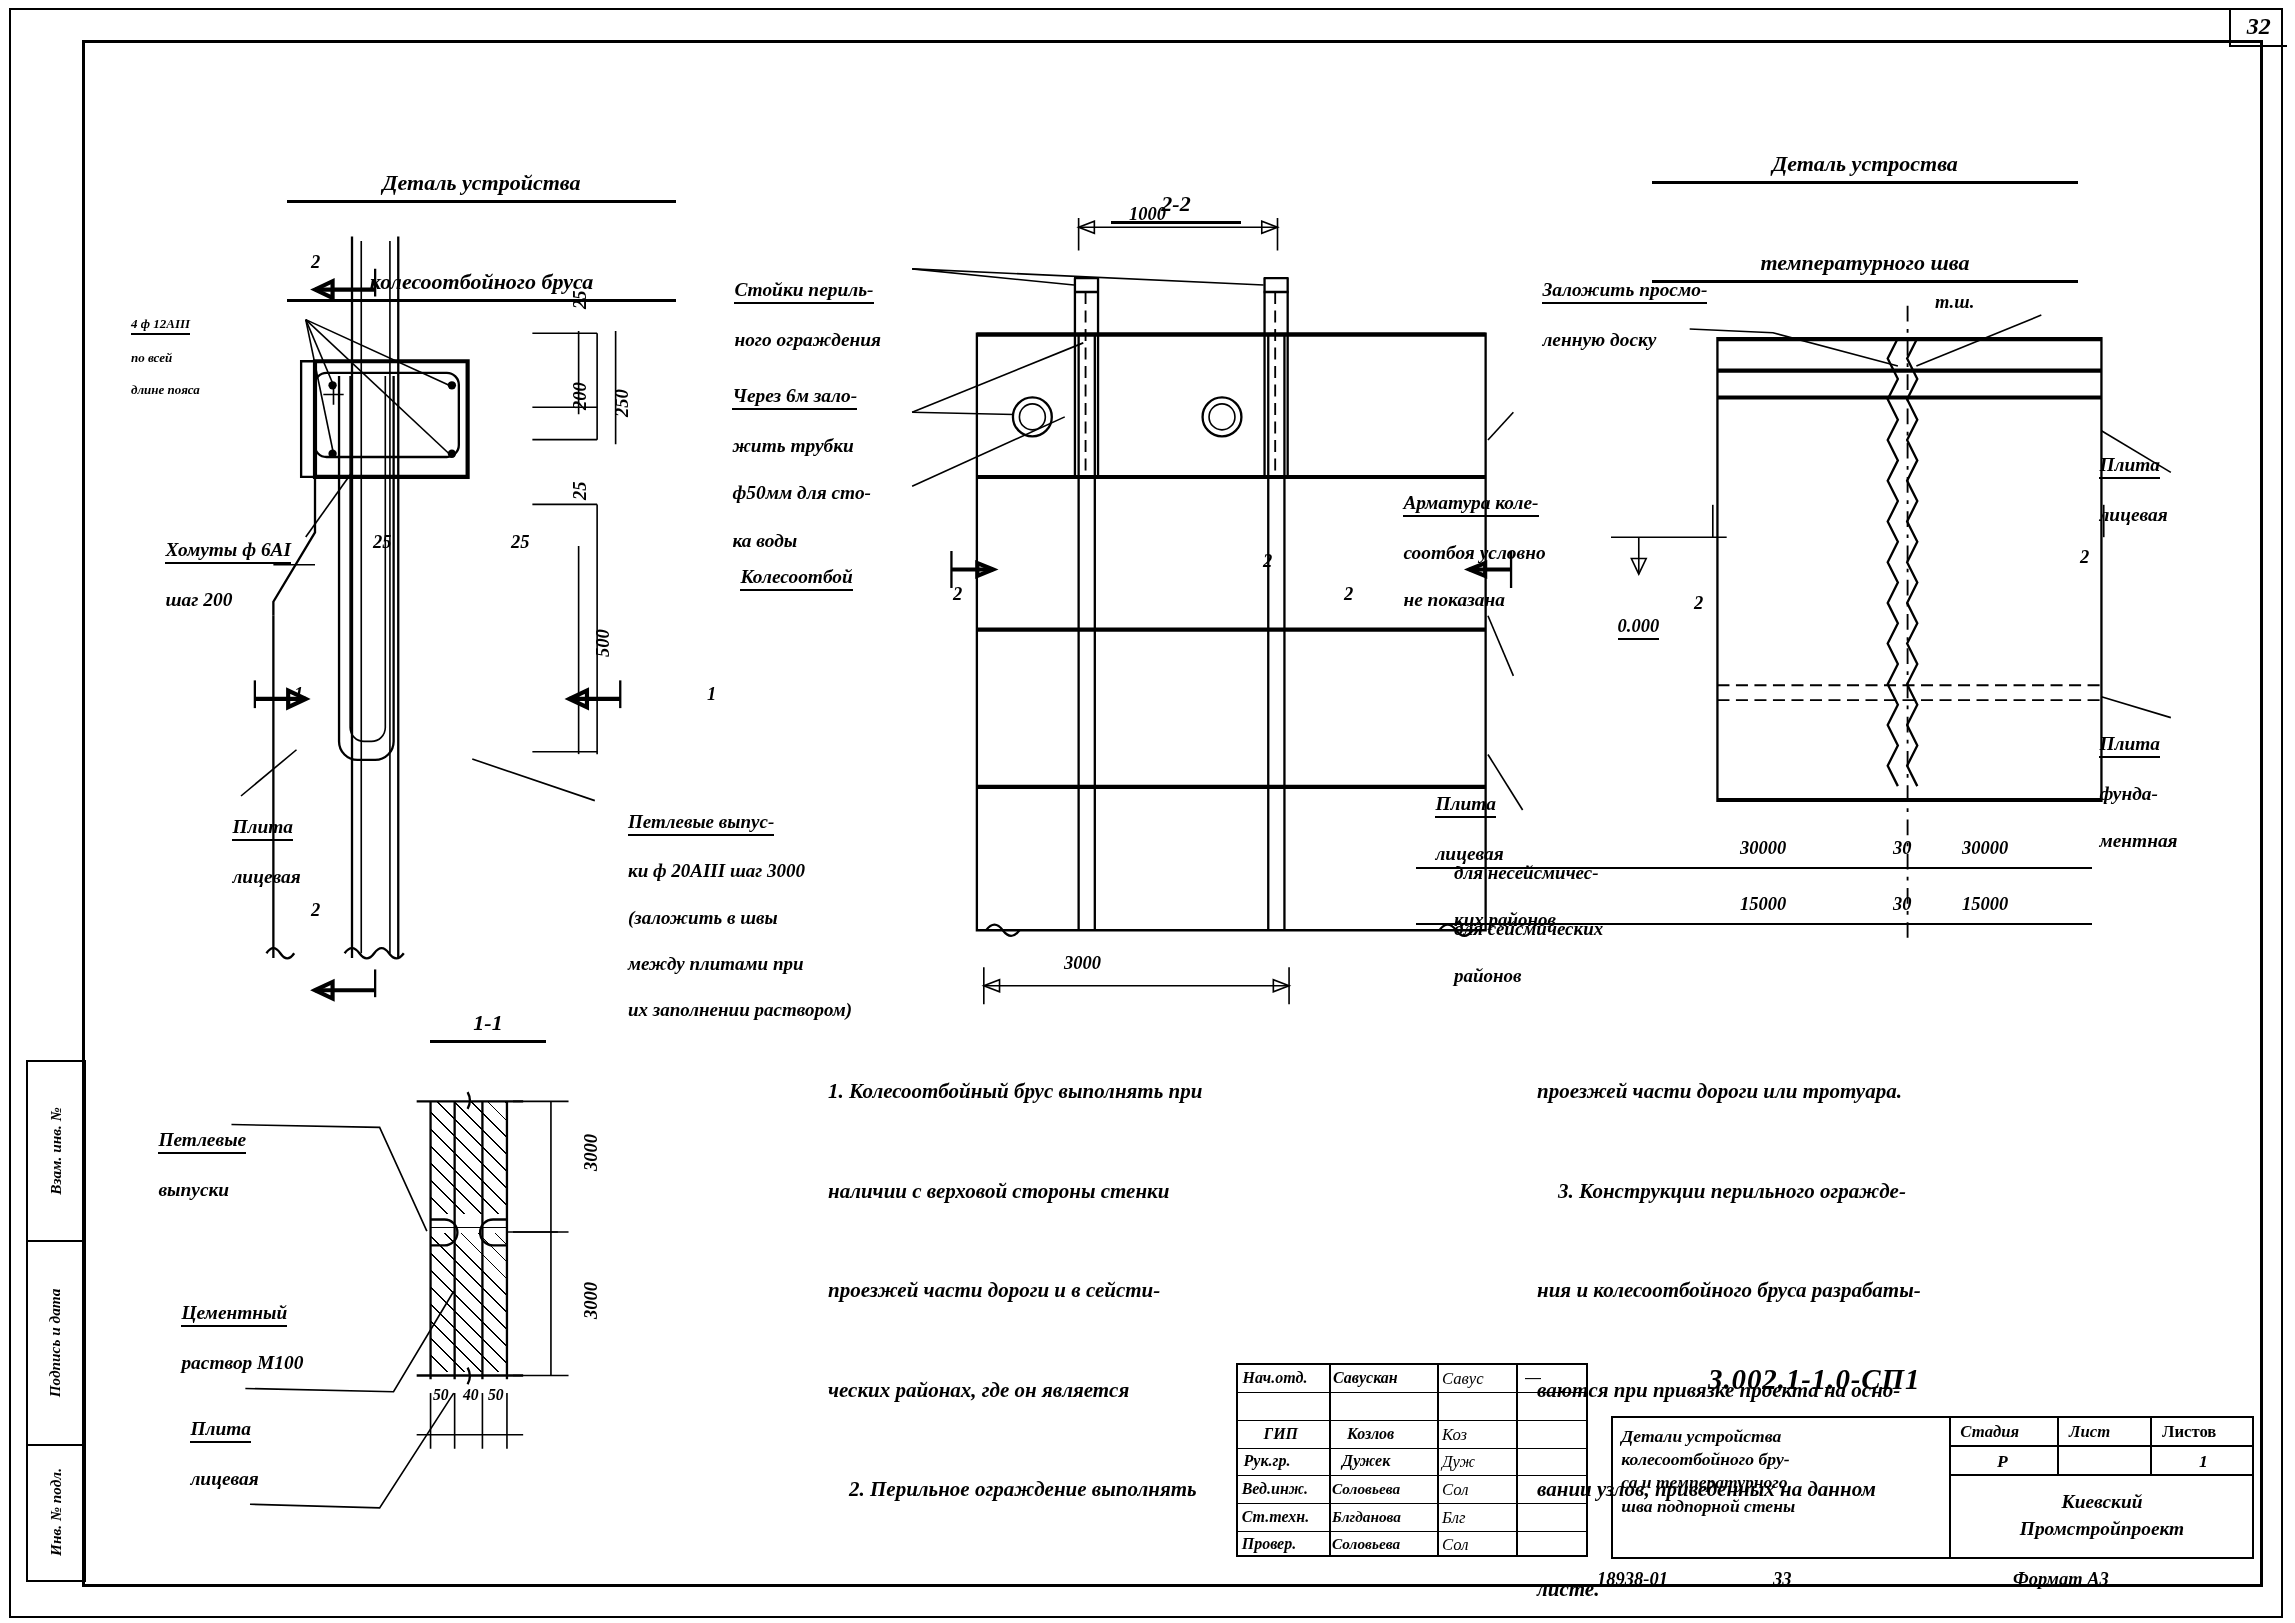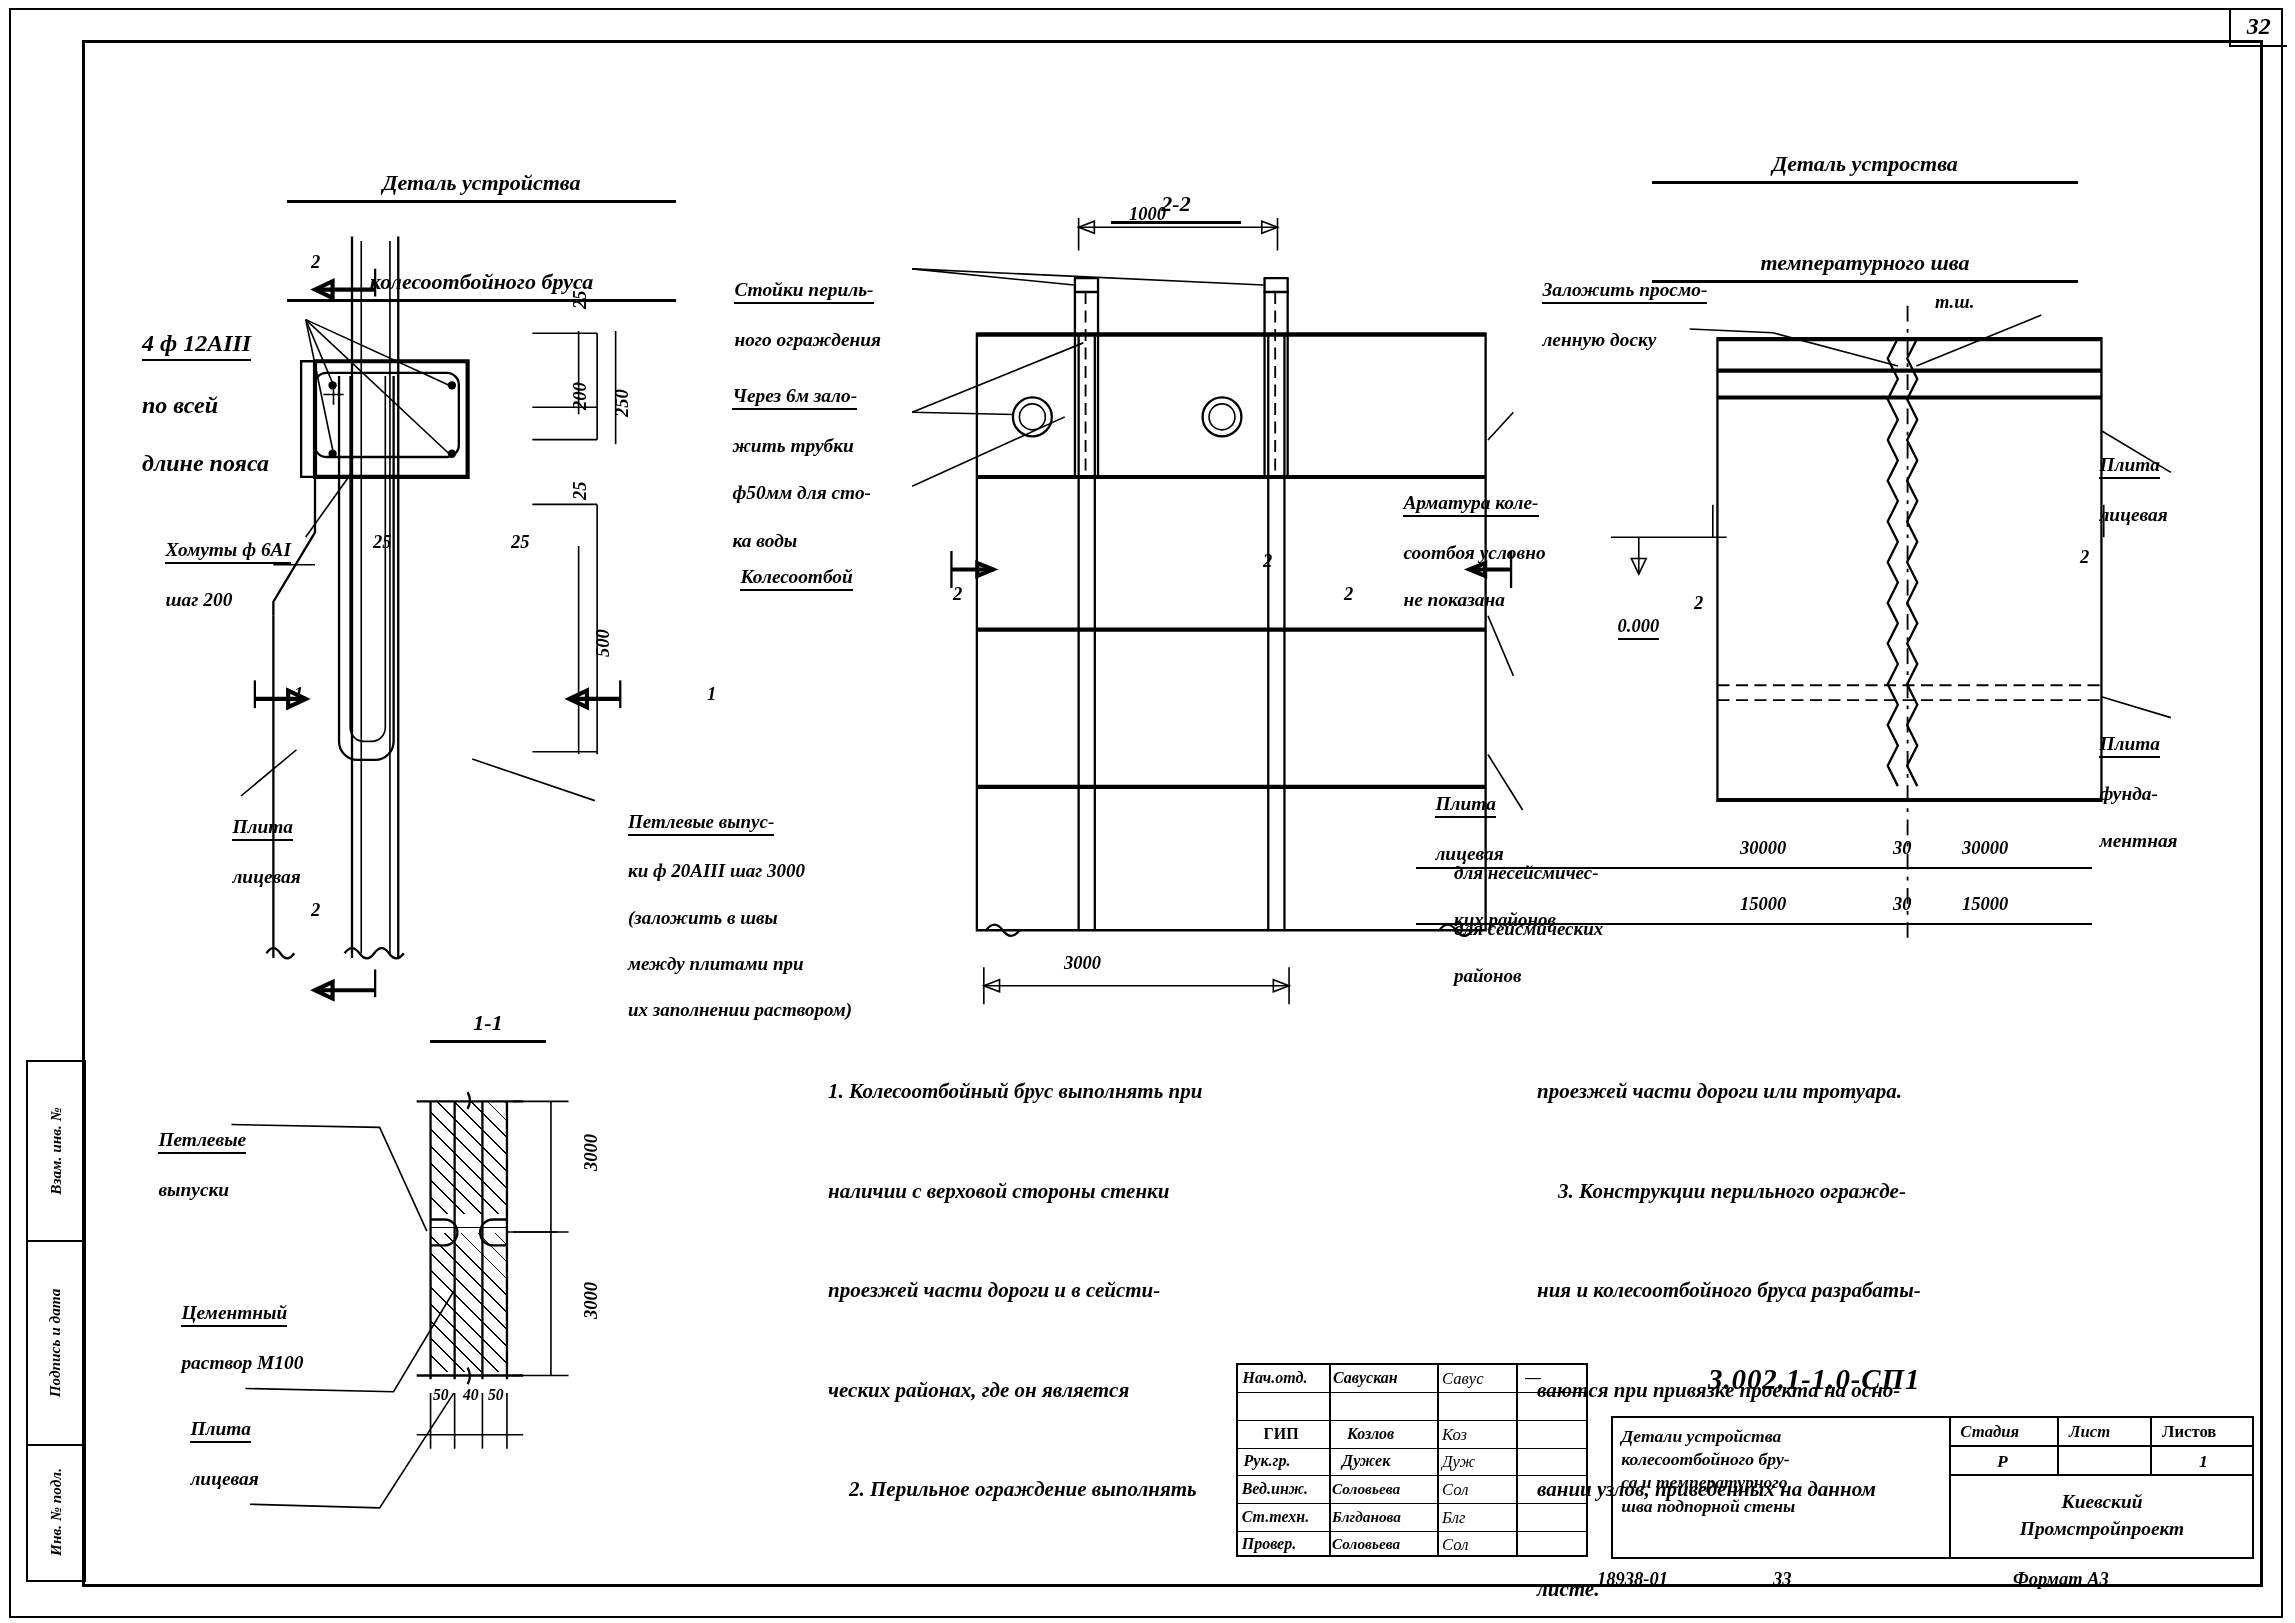--- a/index.html
+++ b/index.html
@@ -123,21 +123,21 @@
     <path class="s" d="M470 870 v740"></path>
     <path class="s" d="M455 1600 q15 -22 30 0 q15 22 30 0"></path>
 
     <path class="s2" d="M470 760 h90"></path>
 
     <path class="s2" d="M400 1260 L520 1160"></path>
 
     <path class="s2" d="M1165 1270 L900 1180"></path>
   </svg>
 
-  <div class="lbl" style="left:118px;top:300px;font-size:24px;">
+  <div class="lbl" style="left:118px;top:300px;font-size:13px;">
     <span class="ul">4 ф 12АIII</span><br>
     <span>по всей</span><br>
     <span>длине пояса</span>
   </div>
 
   <div class="lbl" style="left:146px;top:514px;font-size:19.4px;">
     <span class="ul">Хомуты ф 6АI</span><br>
     <span>шаг 200</span>
   </div>
 
@@ -441,21 +441,21 @@
       <div class="abs" style="left:91px;top:0;width:1.9px;height:100%;background:#000;"></div>
       <div class="abs" style="left:199px;top:0;width:1.9px;height:100%;background:#000;"></div>
       <div class="abs" style="left:278px;top:0;width:1.9px;height:100%;background:#000;"></div>
     </div>
     <div class="abs" style="left:0;top:28px;width:100%;height:28px;border-bottom:1.9px solid #000;box-sizing:border-box;">
       <div class="abs" style="left:91px;top:0;width:1.9px;height:100%;background:#000;"></div>
       <div class="abs" style="left:199px;top:0;width:1.9px;height:100%;background:#000;"></div>
       <div class="abs" style="left:278px;top:0;width:1.9px;height:100%;background:#000;"></div>
     </div>
     <div class="abs" style="left:0;top:56px;width:100%;height:28px;border-bottom:1.9px solid #000;box-sizing:border-box;">
-      <div class="abs" style="left:25.5px;top:4.2px;font-family:'Liberation Serif',serif;font-weight:bold;font-size:16px;">ГИП</div>
+      <div class="abs" style="left:25.5px;top:4.2px;font-family:'Liberation Serif',serif;font-style:italic;font-weight:bold;font-size:16px;">ГИП</div>
       <div class="abs" style="left:109px;top:4.2px;font-family:'Liberation Serif',serif;font-style:italic;font-weight:bold;font-size:16px;">Козлов</div>
       <div class="abs sig" style="left:204px;top:4.2px;">Коз</div>
       <div class="abs" style="left:91px;top:0;width:1.9px;height:100%;background:#000;"></div>
       <div class="abs" style="left:199px;top:0;width:1.9px;height:100%;background:#000;"></div>
       <div class="abs" style="left:278px;top:0;width:1.9px;height:100%;background:#000;"></div>
     </div>
     <div class="abs" style="left:0;top:83px;width:100%;height:28px;border-bottom:1.9px solid #000;box-sizing:border-box;">
       <div class="abs" style="left:5.6px;top:4.2px;font-family:'Liberation Serif',serif;font-style:italic;font-weight:bold;font-size:16px;">Рук.гр.</div>
       <div class="abs" style="left:104px;top:4.2px;font-family:'Liberation Serif',serif;font-style:italic;font-weight:bold;font-size:16px;">Дужек</div>
       <div class="abs sig" style="left:204px;top:4.2px;">Дуж</div>

